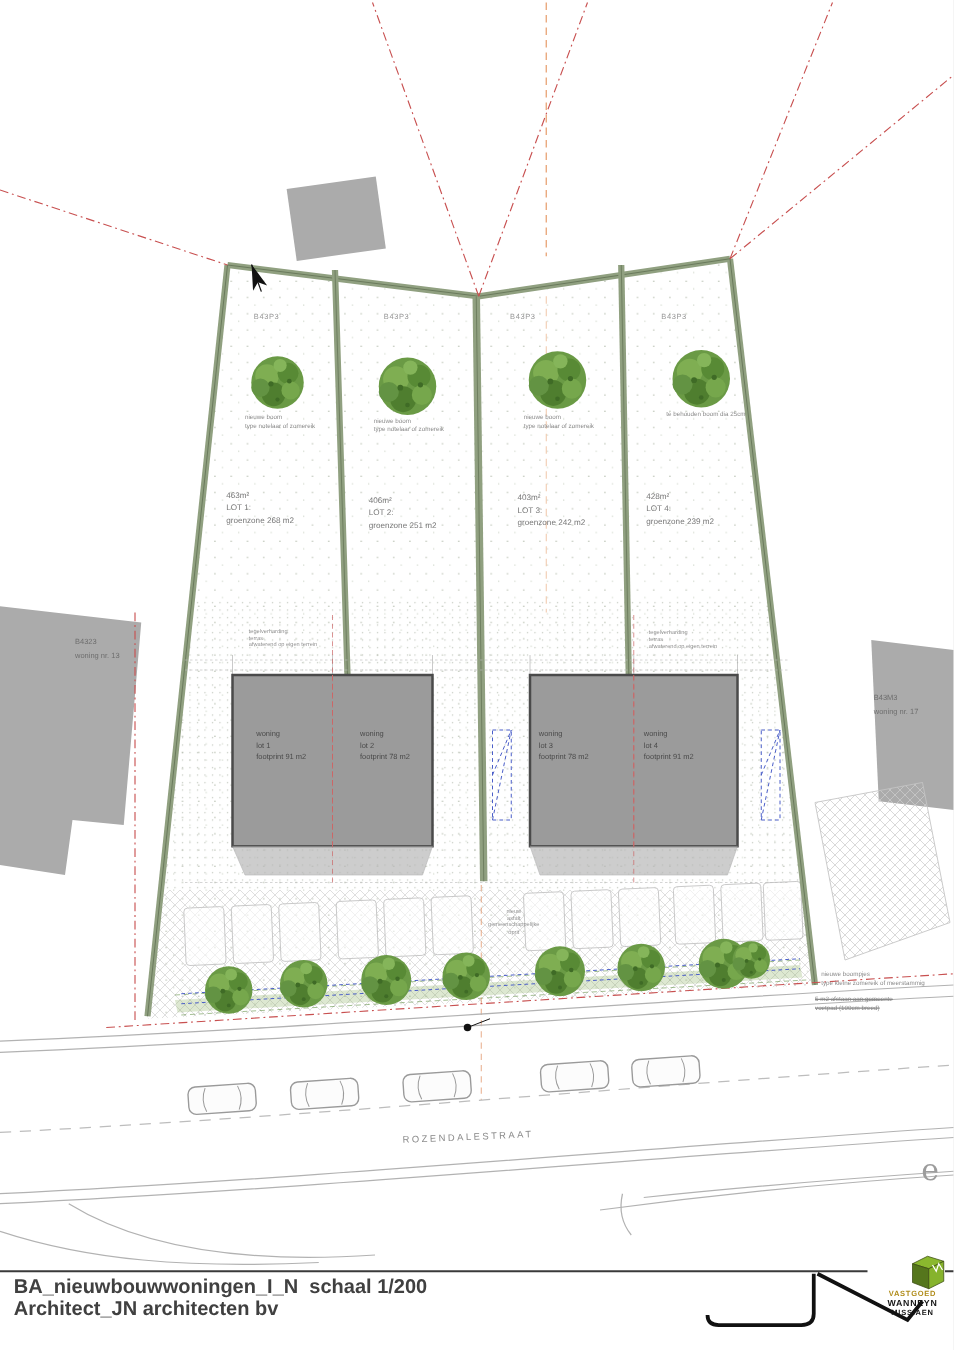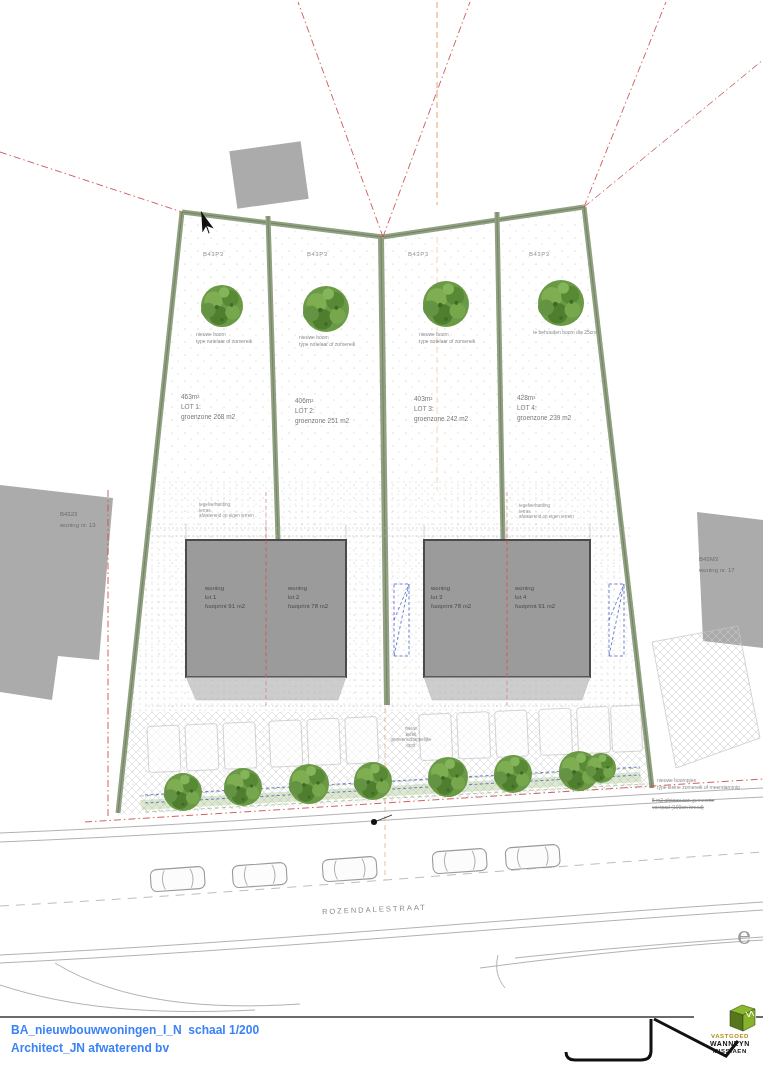--- a/index.html
+++ b/index.html
@@ -7,21 +7,21 @@
           font-family:"Liberation Sans",sans-serif;}
   svg{position:absolute;left:0;top:0;}
   .lbl{position:absolute;color:#777;font-size:6.5px;line-height:10px;white-space:nowrap;}
   .tiny{font-size:5px;line-height:6.5px;color:#8a8a8a;}
   .micro{font-size:4.5px;line-height:5.5px;color:#949494;}
   .code{font-size:6px;color:#969696;letter-spacing:.5px;}
   .houselbl{color:#4a4a4a;font-size:6px;line-height:9px;}
   .neigh{color:#6e6e6e;font-size:6px;line-height:11px;text-align:left;}
   .street-name{font-size:7.5px;letter-spacing:2px;color:#8a8a8a;transform:rotate(-2.5deg);}
   .strike{text-decoration:line-through;}
-  .titleblock{position:absolute;left:11px;top:1021px;color:#3b82f6;font-size:12px;
+  .titleblock{position:absolute;left:11px;top:1021px;color:#404040;font-size:16px;
               line-height:18px;font-weight:600;}
   .tb-line{white-space:pre;}
   .vwm{position:absolute;left:700px;top:1006px;width:60px;text-align:center;font-weight:800;}
   .vwm .w1{color:#b08c1a;font-size:6px;letter-spacing:.6px;line-height:7px;}
   .vwm .w2{color:#141414;font-size:7px;letter-spacing:.6px;line-height:8px;}
   .vwm .w3{color:#141414;font-size:6px;letter-spacing:.6px;line-height:7px;}
   .stray-e{position:absolute;left:737px;top:922px;font-family:"DejaVu Serif",serif;
            font-size:24px;color:#9c9c9c;}
 </style>
 </head>
@@ -322,21 +322,21 @@
 <div class="lbl tiny strike" style="left:652px;top:797px;">
   <div>5 m2 afstaan aan gemeente</div>
   <div>voetpad (100cm breed)</div>
 </div>
 
 <div class="lbl street-name" style="left:322px;top:905px;">ROZENDALESTRAAT</div>
 <div class="stray-e">e</div>
 
 <div class="titleblock">
   <div class="tb-line">BA_nieuwbouwwoningen_I_N  schaal 1/200</div>
-  <div class="tb-line">Architect_JN afwaterend bv</div>
+  <div class="tb-line">Architect_JN architecten bv</div>
 </div>
 
 <div class="vwm">
   <div style="height:27px;"></div>
   <div class="w1">VASTGOED</div>
   <div class="w2">WANNEYN</div>
   <div class="w3">MISSIAEN</div>
 </div>
 
 </div>

